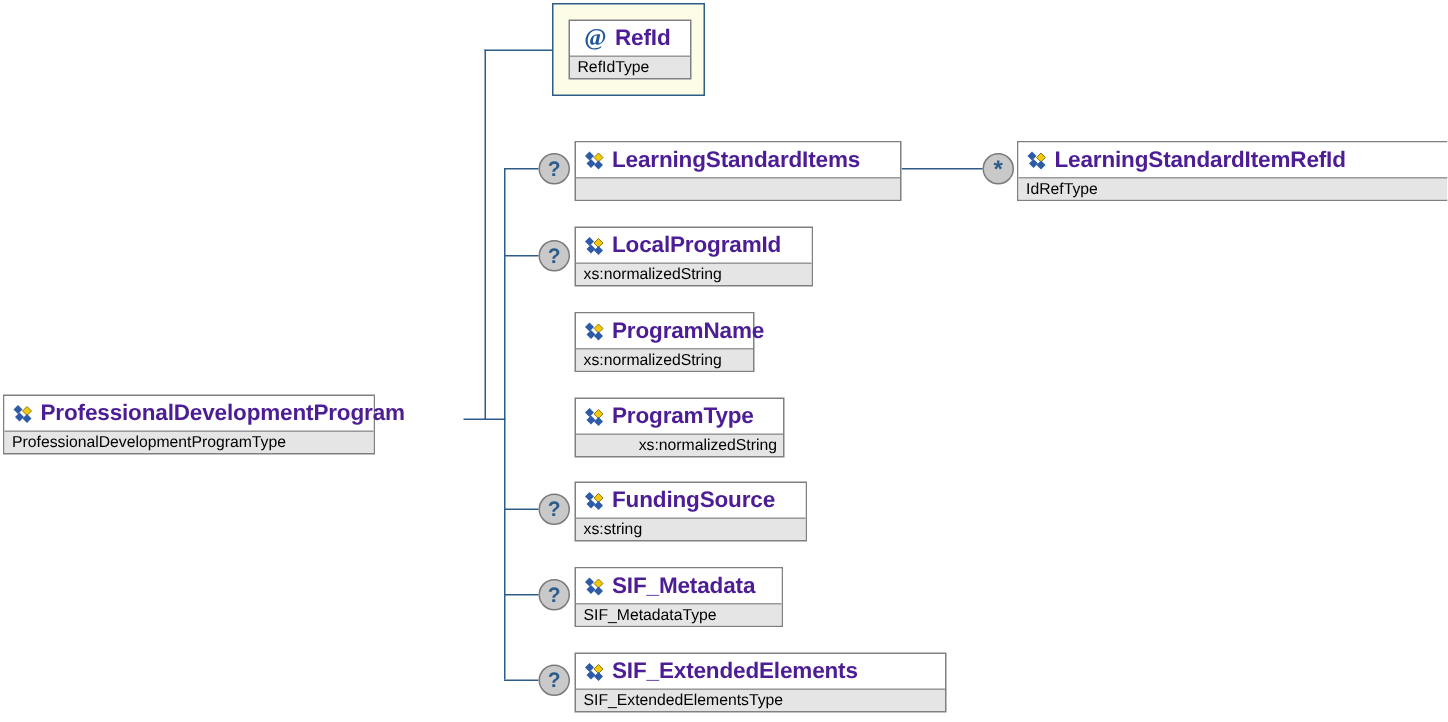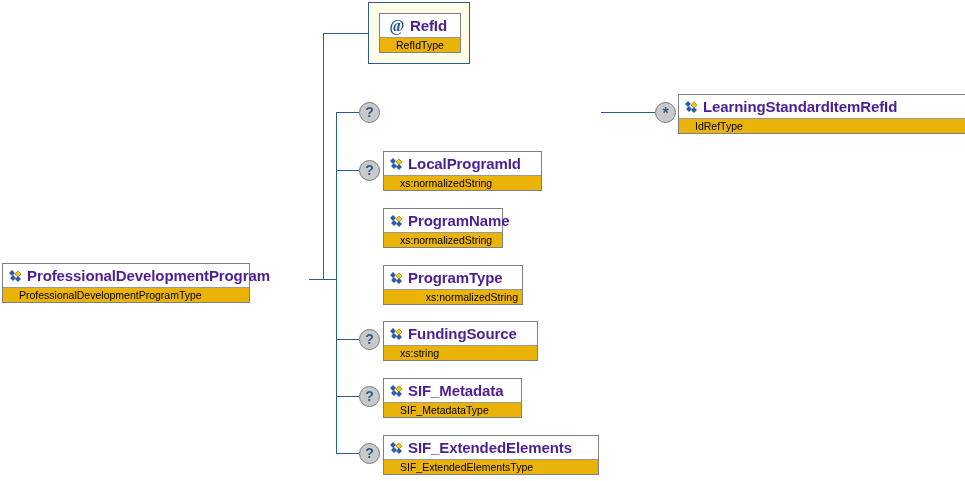--- a/index.html
+++ b/index.html
@@ -42,25 +42,25 @@
     box-sizing: border-box;
   }
   .node-name {
     font-size: 15px;
     font-weight: bold;
     color: #4c1d95;
     white-space: nowrap;
     letter-spacing: -0.1px;
   }
   .node-type {
-    background: #eab308;
+    background: #e5e5e5;
     border-top: 1px solid #9a9a9a;
     font-size: 10.5px;
     color: #000000;
-    padding: 1px 4px 1px 16px;
+    padding: 1px 4px 1px 5px;
     height: 15px;
     box-sizing: border-box;
     white-space: nowrap;
     overflow: hidden;
   }
 
   
   .attr-wrap {
     position: absolute;
     border: 1px solid #2e5c8a;
@@ -149,20 +149,34 @@
 
   <div class="node" style="left:379px; top:13px; width:82px;">
     <div class="node-head" style="justify-content:center; padding-left:2px;">
       <span class="at-icon">@</span>
       <span class="node-name">RefId</span>
     </div>
     <div class="node-type">RefIdType</div>
   </div>
 
   <div class="marker" style="left:359px; top:102px;">?</div>
+  <div class="node" style="left:383px; top:94px; width:218px;">
+    <div class="node-head">
+      <span class="el-icon">
+        <svg width="14" height="14" viewBox="0 0 14 14">
+          <polygon points="4,1 7,4 4,7 1,4" fill="#2d5ba8"></polygon>
+          <polygon points="10,2 13,5 10,8 7,5" fill="#f2c80f" stroke="#8a6d00" stroke-width="0.6"></polygon>
+          <polygon points="5,6 8,9 5,12 2,9" fill="#2d5ba8"></polygon>
+          <polygon points="10,7 13,10 10,13 7,10" fill="#2d5ba8"></polygon>
+        </svg>
+      </span>
+      <span class="node-name">LearningStandardItems</span>
+    </div>
+    <div class="node-type"></div>
+  </div>
 
   <div class="marker star" style="left:655px; top:102px;">*</div>
   <div class="node" style="left:678px; top:94px; width:329px;">
     <div class="node-head">
       <span class="el-icon">
         <svg width="14" height="14" viewBox="0 0 14 14">
           <polygon points="4,1 7,4 4,7 1,4" fill="#2d5ba8"></polygon>
           <polygon points="10,2 13,5 10,8 7,5" fill="#f2c80f" stroke="#8a6d00" stroke-width="0.6"></polygon>
           <polygon points="5,6 8,9 5,12 2,9" fill="#2d5ba8"></polygon>
           <polygon points="10,7 13,10 10,13 7,10" fill="#2d5ba8"></polygon>
@@ -245,21 +259,21 @@
           <polygon points="5,6 8,9 5,12 2,9" fill="#2d5ba8"></polygon>
           <polygon points="10,7 13,10 10,13 7,10" fill="#2d5ba8"></polygon>
         </svg>
       </span>
       <span class="node-name">SIF_Metadata</span>
     </div>
     <div class="node-type">SIF_MetadataType</div>
   </div>
 
   <div class="marker" style="left:359px; top:443px;">?</div>
-  <div class="node" style="left:383px; top:435px; width:216px;">
+  <div class="node" style="left:383px; top:435px; width:248px;">
     <div class="node-head">
       <span class="el-icon">
         <svg width="14" height="14" viewBox="0 0 14 14">
           <polygon points="4,1 7,4 4,7 1,4" fill="#2d5ba8"></polygon>
           <polygon points="10,2 13,5 10,8 7,5" fill="#f2c80f" stroke="#8a6d00" stroke-width="0.6"></polygon>
           <polygon points="5,6 8,9 5,12 2,9" fill="#2d5ba8"></polygon>
           <polygon points="10,7 13,10 10,13 7,10" fill="#2d5ba8"></polygon>
         </svg>
       </span>
       <span class="node-name">SIF_ExtendedElements</span>

